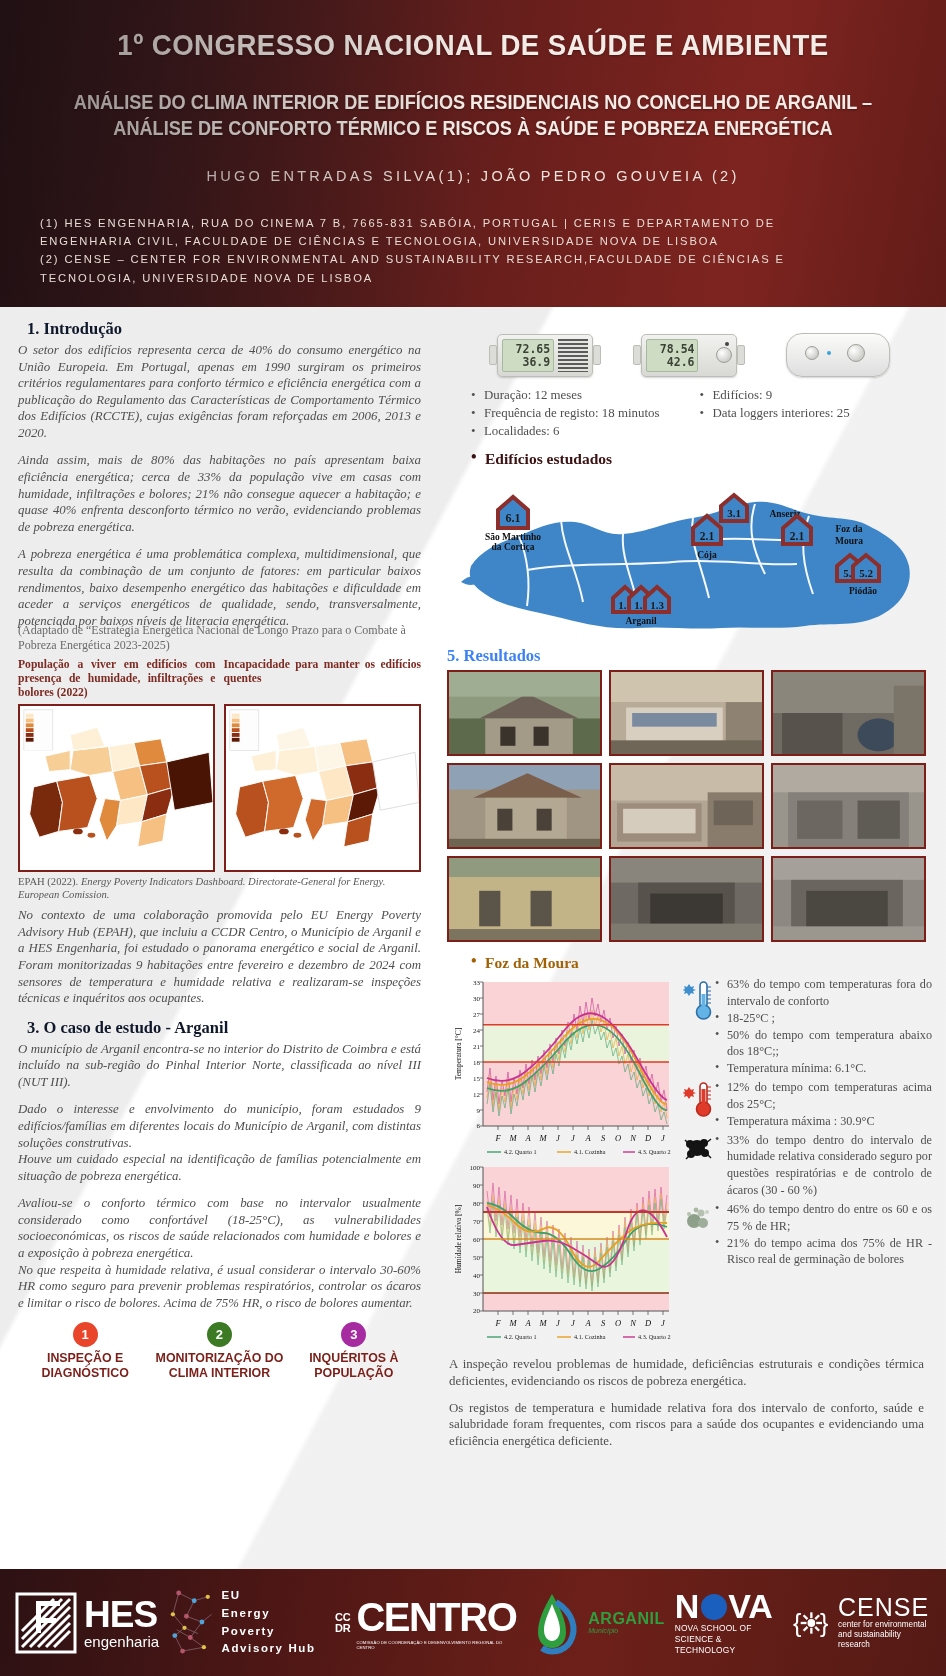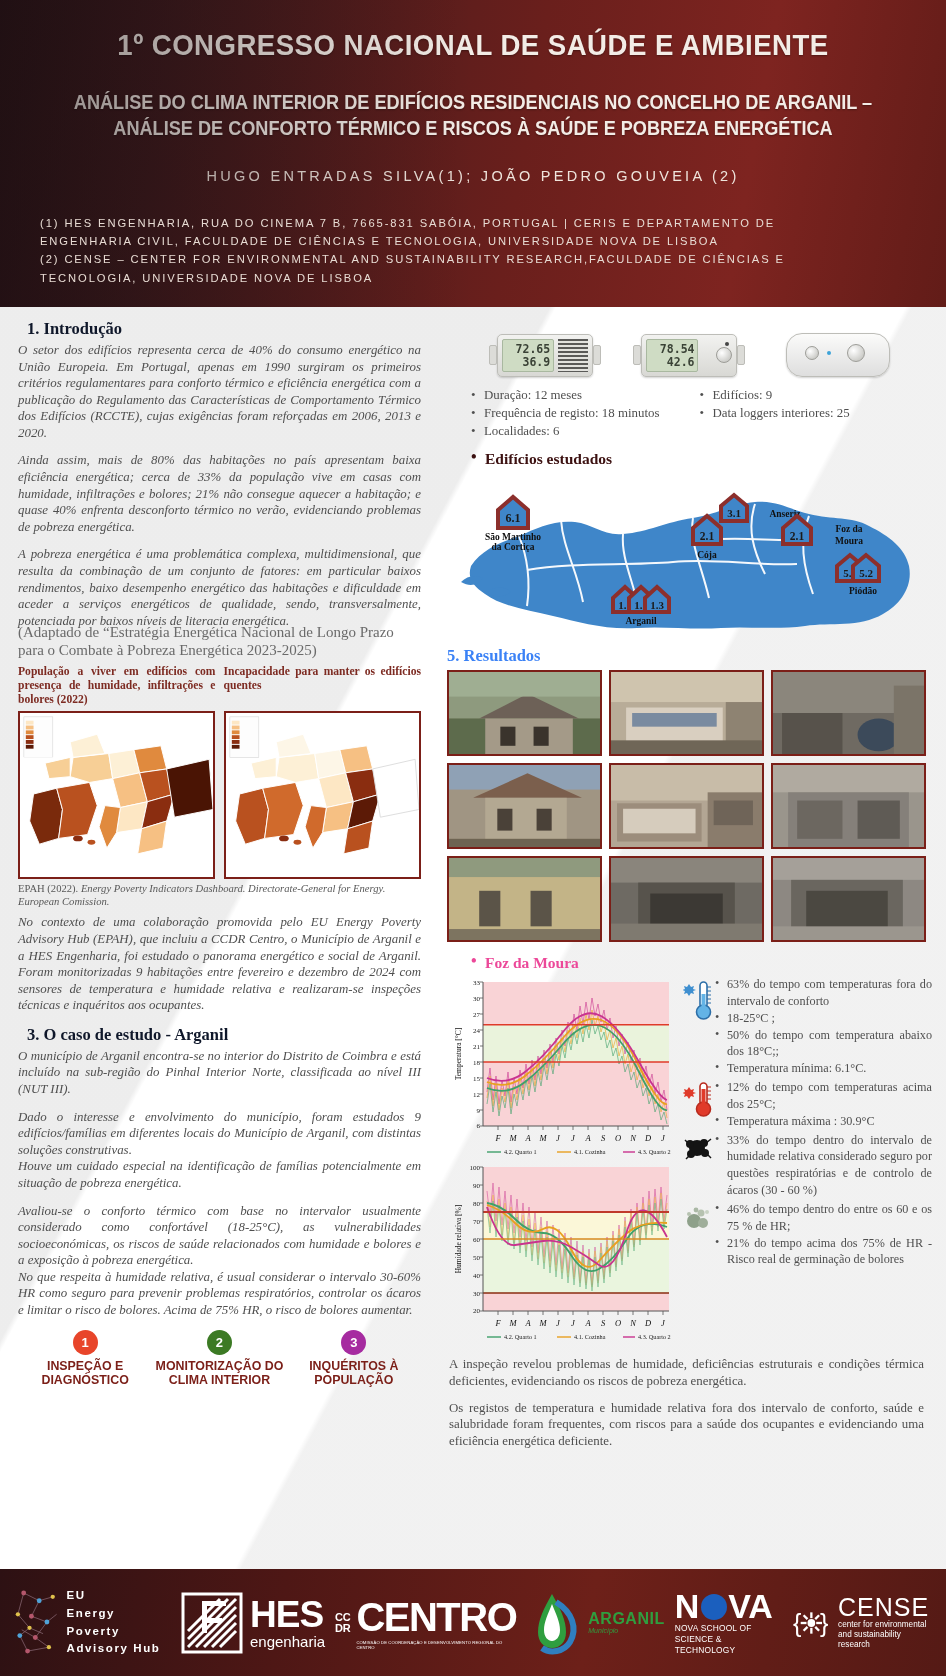--- a/index.html
+++ b/index.html
@@ -96,21 +96,21 @@
     font-size: 12.9px;
     line-height: 1.285;
     color: #4f4f4f;
     text-align: justify;
     margin-bottom: 11px;
     font-style: italic;
   }
   p.txt.tight { margin-bottom: 0; }
   p.src {
     font-family: "Liberation Serif", serif;
-    font-size: 15px;
+    font-size: 12px;
     line-height: 1.2;
     color: #6a6a6a;
     margin: -6px 0 6px 0;
   }
   p.cap {
     font-family: "Liberation Serif", serif;
     font-size: 10.6px;
     font-style: italic;
     color: #585858;
     line-height: 1.25;
@@ -210,21 +210,21 @@
 
   .arganil-map { width: 470px; height: 170px; margin: 2px auto 0 auto; display: block; }
 
   h2.sec5 { color: #3b82f6; font-family:"Liberation Serif",serif; font-weight:700; font-size:16.5px; margin: 6px 0 4px 4px;}
 
   .photo-grid { display: grid; grid-template-columns: repeat(3, 1fr); gap: 7px; padding: 0 6px 0 4px; }
   .photo { height: 86px; border: 2px solid #7b1f18; overflow: hidden; position: relative; }
   .photo svg { width: 100%; height: 100%; display:block; }
 
   .foz-head {
-    font-family:"Liberation Serif",serif; font-weight:700; font-size:15.5px; color:#ec4899;
+    font-family:"Liberation Serif",serif; font-weight:700; font-size:15.5px; color:#a16207;
     margin: 12px 0 4px 28px; position: relative; padding-left: 14px;
   }
   .foz-head::before { content:"•"; position:absolute; left:0; top:-2px; font-size:16px; }
 
   .res-row { display: flex; padding-left: 4px; }
   .charts-col { width: 232px; }
   .chart-card { position: relative; }
   .chart-card svg { display:block; }
 
   .bullets-col { width: 272px; padding-left: 2px; position: relative; }
@@ -914,20 +914,40 @@
       </div>
 
       <p class="concl">A inspeção revelou problemas de humidade, deficiências estruturais e condições térmica deficientes, evidenciando os riscos de pobreza energética.</p>
       <p class="concl">Os registos de temperatura e humidade relativa fora dos intervalo de conforto, saúde e salubridade foram frequentes, com riscos para a saúde dos ocupantes e evidenciando uma eficiência energética deficiente.</p>
     </div>
   </div>
 
   <div class="footer">
 
     <div class="logo">
+      <svg width="64" height="64" viewBox="0 0 64 64">
+        <rect x="3" y="3" width="58" height="58" fill="none" stroke="#fff" stroke-width="3"></rect>
+        <g stroke="#fff" stroke-width="3" fill="none">
+          <line x1="8" y1="56" x2="56" y2="8"></line>
+            <line x1="16" y1="56" x2="56" y2="16"></line>
+          <line x1="24" y1="56" x2="56" y2="24"></line>
+            <line x1="32" y1="56" x2="56" y2="32"></line>
+          <line x1="40" y1="56" x2="56" y2="40"></line>
+            <line x1="8" y1="48" x2="48" y2="8"></line>
+          <line x1="8" y1="40" x2="40" y2="8"></line>
+        </g>
+        <path d="M22 10 h24 v5 h-19 v12 h15 v5 h-15 v10 h-5 z" fill="#fff"></path>
+      </svg>
+      <div class="logo-text">
+        <div class="hes-name">HES</div>
+        <div class="hes-sub">engenharia</div>
+      </div>
+    </div>
+
+    <div class="logo">
       <svg width="48" height="74" viewBox="0 0 48 74">
         <g stroke="#8e6d7a" stroke-width=".8" fill="none" opacity=".9">
           <path d="M10 6 L26 14 L18 30 L34 36 L22 52 L36 62 L14 66 L6 50 L16 42 L4 28 Z"></path>
           <path d="M26 14 L40 10 M34 36 L44 28 M22 52 L8 44 M16 42 L30 48"></path>
         </g>
         <g fill="#b5576c">
             <circle cx="10" cy="6" r="2.5"></circle>
             <circle cx="18" cy="30" r="2.5"></circle>
             <circle cx="22" cy="52" r="2.5"></circle>
             <circle cx="14" cy="66" r="2.5"></circle>
@@ -945,40 +965,20 @@
           </g>
       </svg>
       <div class="epah-txt">
         <div>EU</div>
         <div>Energy Poverty</div>
         <div>Advisory Hub</div>
       </div>
     </div>
 
     <div class="logo">
-      <svg width="64" height="64" viewBox="0 0 64 64">
-        <rect x="3" y="3" width="58" height="58" fill="none" stroke="#fff" stroke-width="3"></rect>
-        <g stroke="#fff" stroke-width="3" fill="none">
-          <line x1="8" y1="56" x2="56" y2="8"></line>
-            <line x1="16" y1="56" x2="56" y2="16"></line>
-          <line x1="24" y1="56" x2="56" y2="24"></line>
-            <line x1="32" y1="56" x2="56" y2="32"></line>
-          <line x1="40" y1="56" x2="56" y2="40"></line>
-            <line x1="8" y1="48" x2="48" y2="8"></line>
-          <line x1="8" y1="40" x2="40" y2="8"></line>
-        </g>
-        <path d="M22 10 h24 v5 h-19 v12 h15 v5 h-15 v10 h-5 z" fill="#fff"></path>
-      </svg>
-      <div class="logo-text">
-        <div class="hes-name">HES</div>
-        <div class="hes-sub">engenharia</div>
-      </div>
-    </div>
-
-    <div class="logo">
       <div class="ccdr">
         <div>CC</div>
         <div>DR</div>
       </div>
       <div>
         <div class="centro">CENTRO</div>
         <div class="centro-sub">COMISSÃO DE COORDENAÇÃO E DESENVOLVIMENTO REGIONAL DO CENTRO</div>
       </div>
     </div>
 

